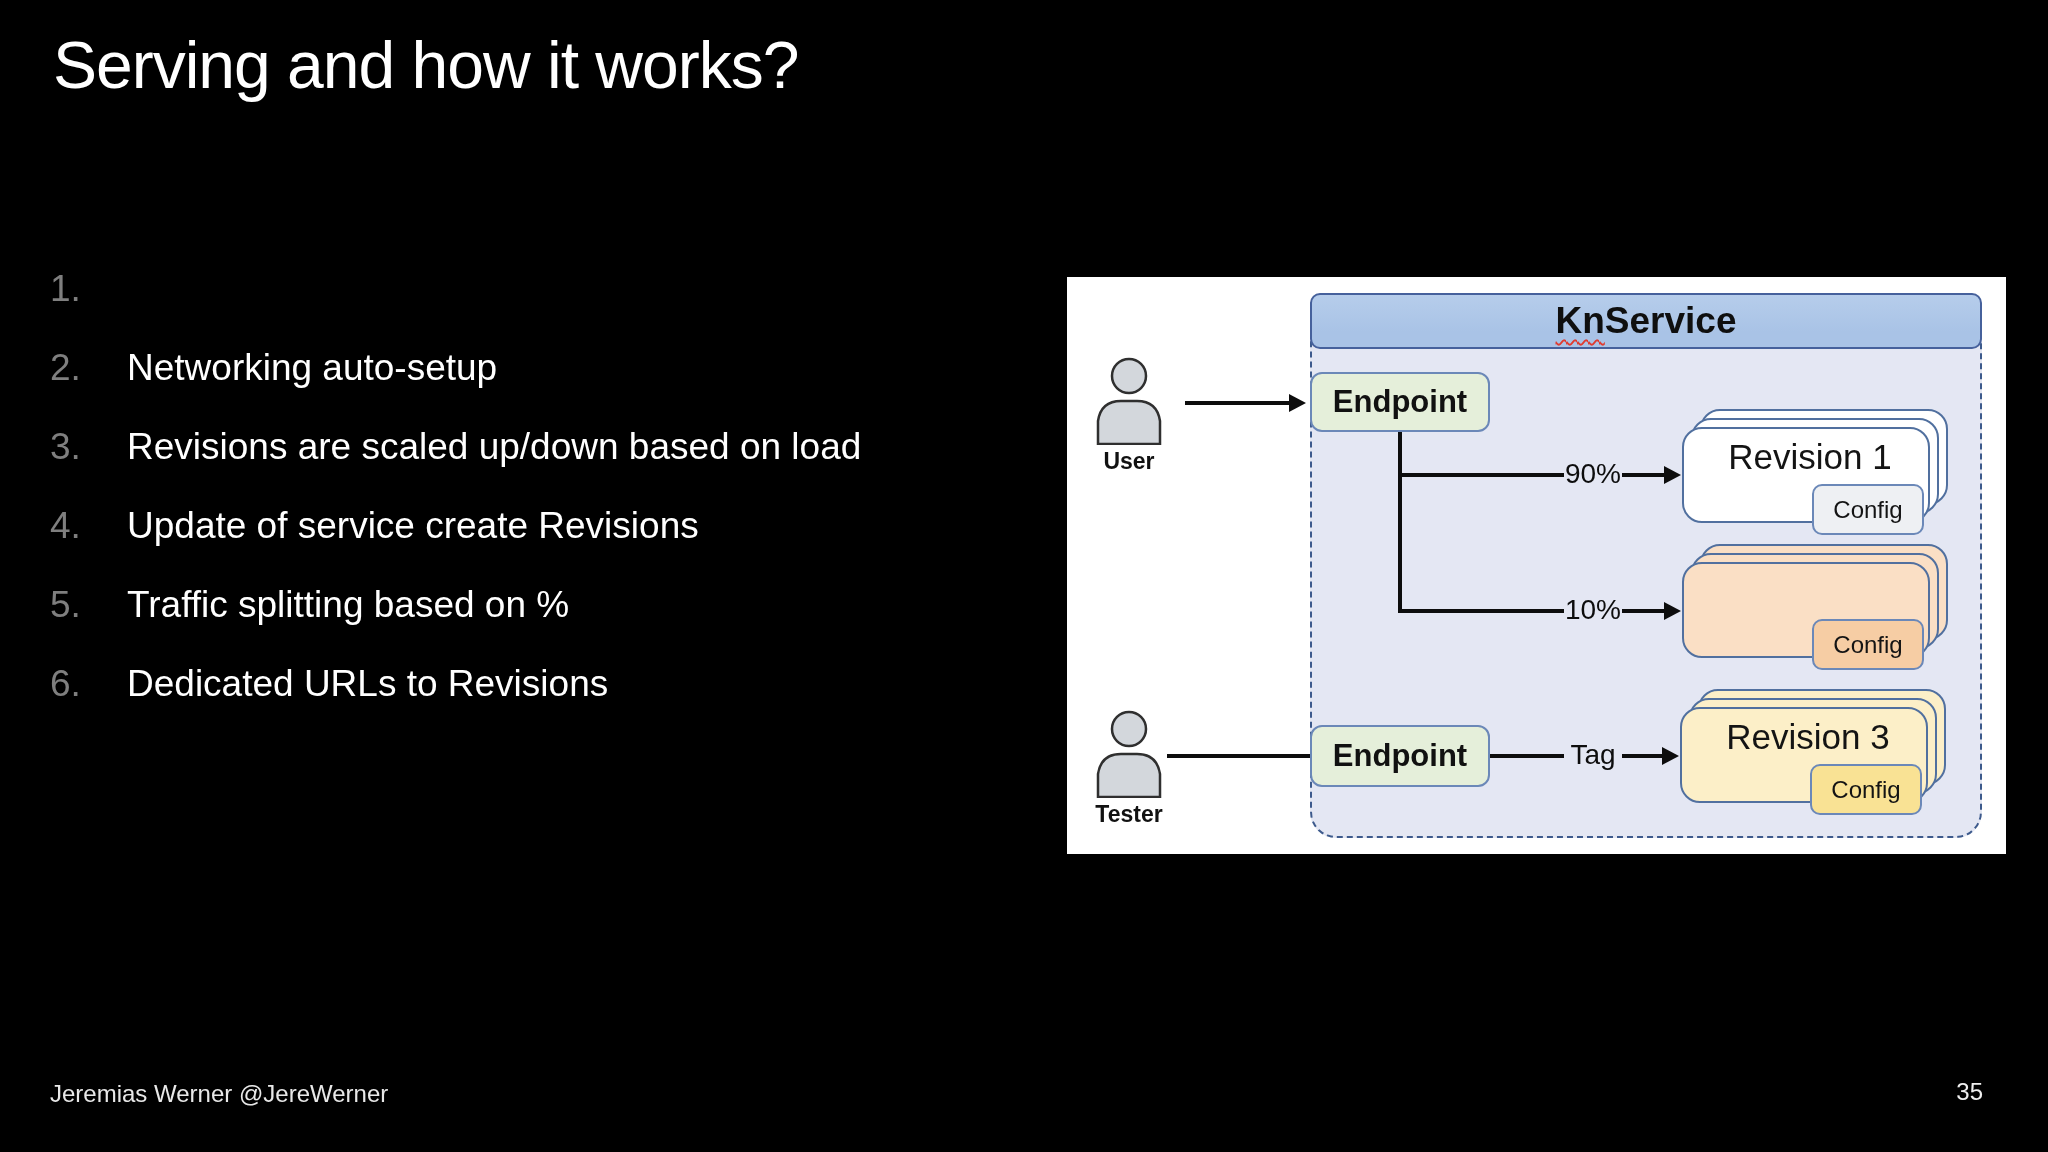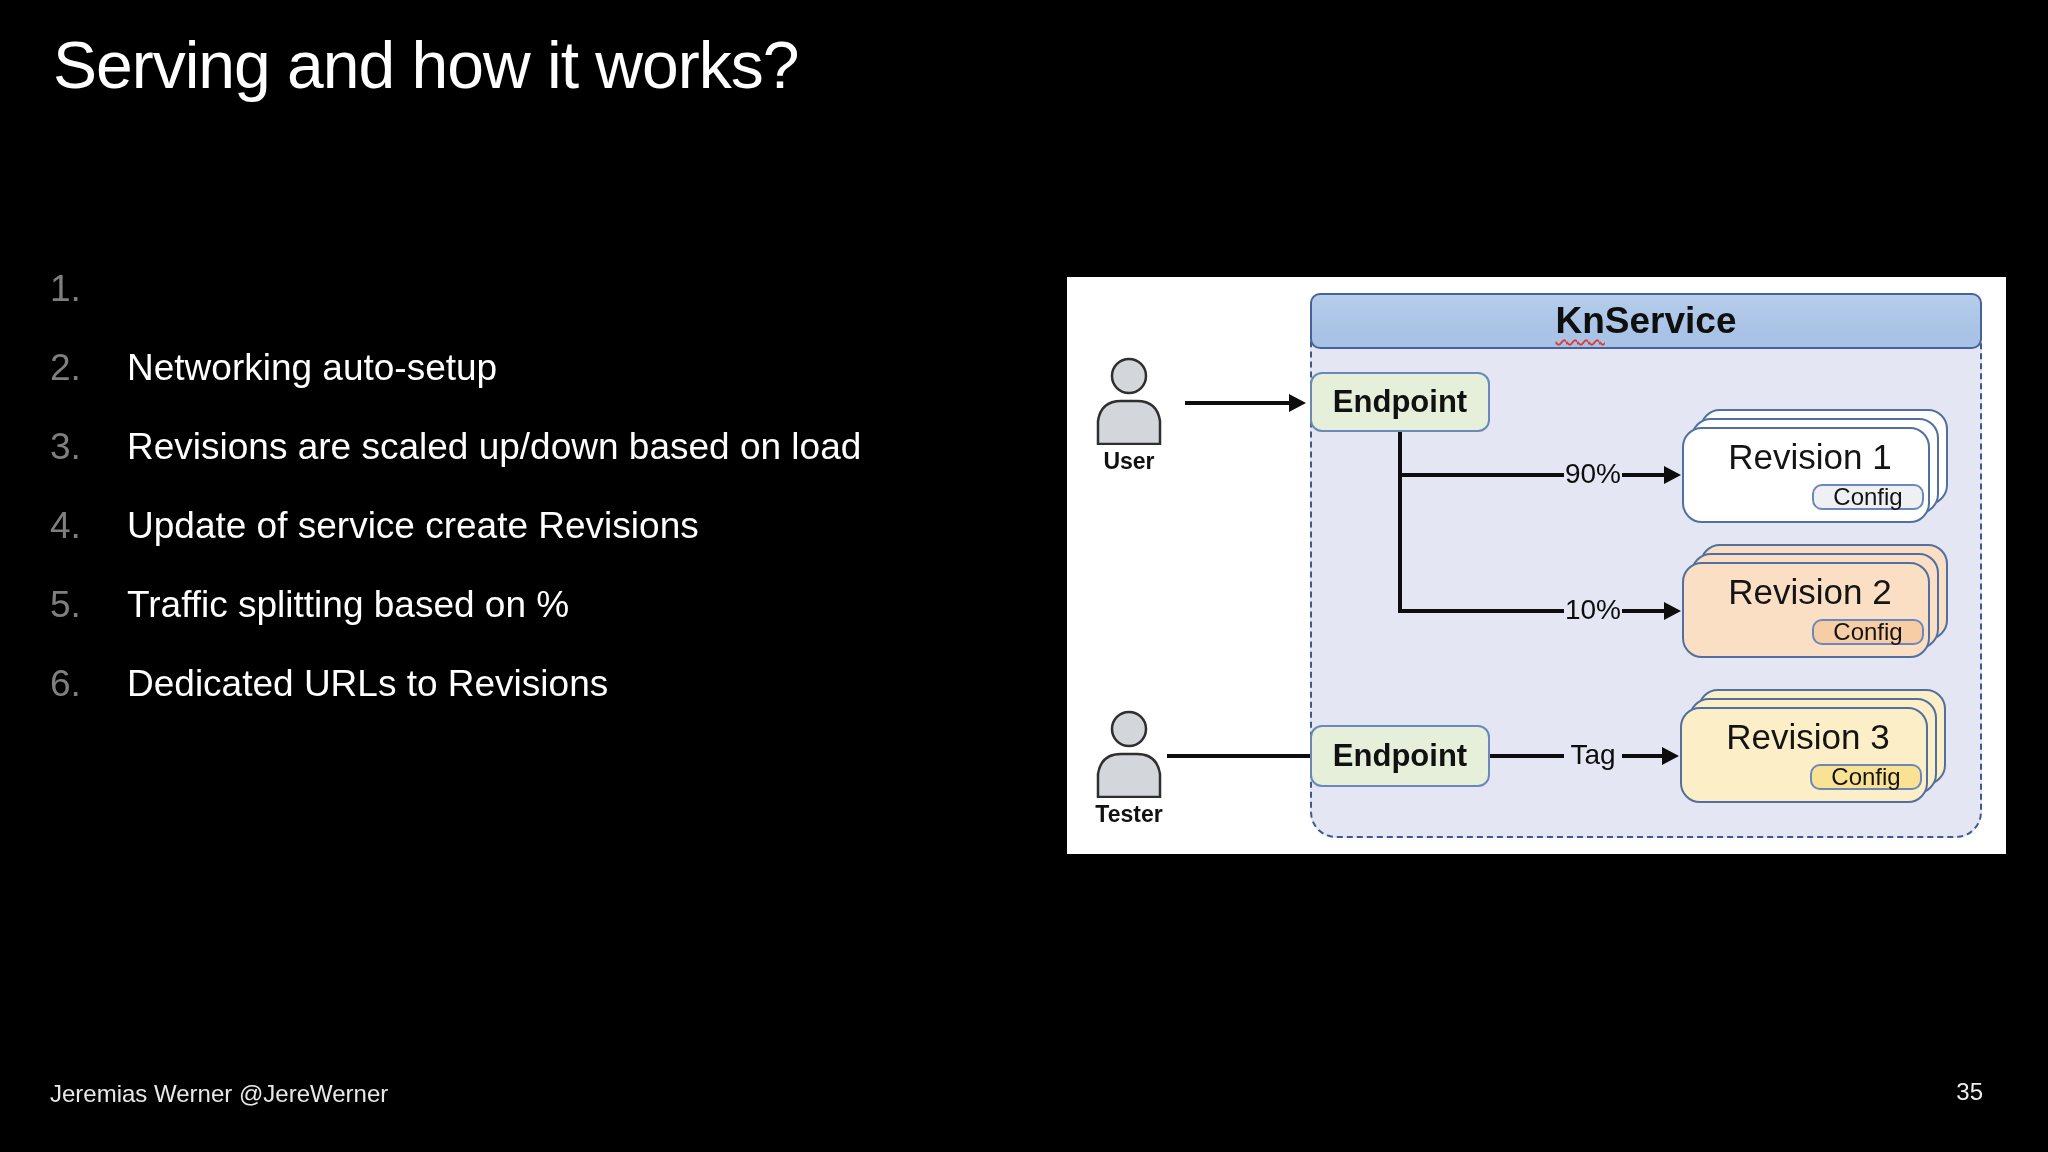--- a/index.html
+++ b/index.html
@@ -65,21 +65,21 @@
     position:absolute;left:0;top:0;width:100%;height:100%;box-sizing:border-box;
     background:var(--fill,#fff);border:2px solid var(--card-border,#51709f);border-radius:20px;
   }
   .back1{transform:translate(18px,-18px);}
   .back2{transform:translate(9px,-9px);}
   .rev-label{
     position:absolute;left:8px;right:0;top:8px;text-align:center;
     font-size:35px;font-weight:500;color:#141414;
   }
   .config{
-    position:absolute;left:128px;top:55px;width:112px;height:26px;box-sizing:border-box;
+    position:absolute;left:128px;top:55px;width:112px;height:51px;box-sizing:border-box;
     background:var(--cfill,#eee);border:2px solid var(--config-border,#6b88b8);border-radius:10px;
     display:flex;align-items:center;justify-content:center;
     font-size:24px;font-weight:500;color:#141414;
   }
 </style>
 </head>
 <body>
 
 <h1 class="title">Serving and how it works?</h1>
 
@@ -151,21 +151,20 @@
     <div class="card">
       <div class="rev-label">Revision 1</div>
       <div class="config">Config</div>
     </div>
   </div>
 
   <div class="rev-stack" style="left: 615px; top: 285px; --fill: #fadfc5; --cfill: #f6cda4;">
     <div class="card back1"></div>
     <div class="card back2"></div>
     <div class="card">
-      <div class="rev-label">Revision 2</div>
       <div class="config">Config</div>
     </div>
   </div>
 
   <div class="actor" style="left:22px;top:433px;">
     <svg width="80" height="88" viewBox="0 0 80 88">
       <circle cx="40" cy="19" r="17" fill="#d3d7dc" stroke="#2f2f2f" stroke-width="2.5"></circle>
       <path d="M9 87 L9 64 Q12 44 32 44 L48 44 Q68 44 71 64 L71 87 Z" fill="#d3d7dc" stroke="#2f2f2f" stroke-width="2.5"></path>
     </svg>
     <div class="actor-label">Tester</div>

